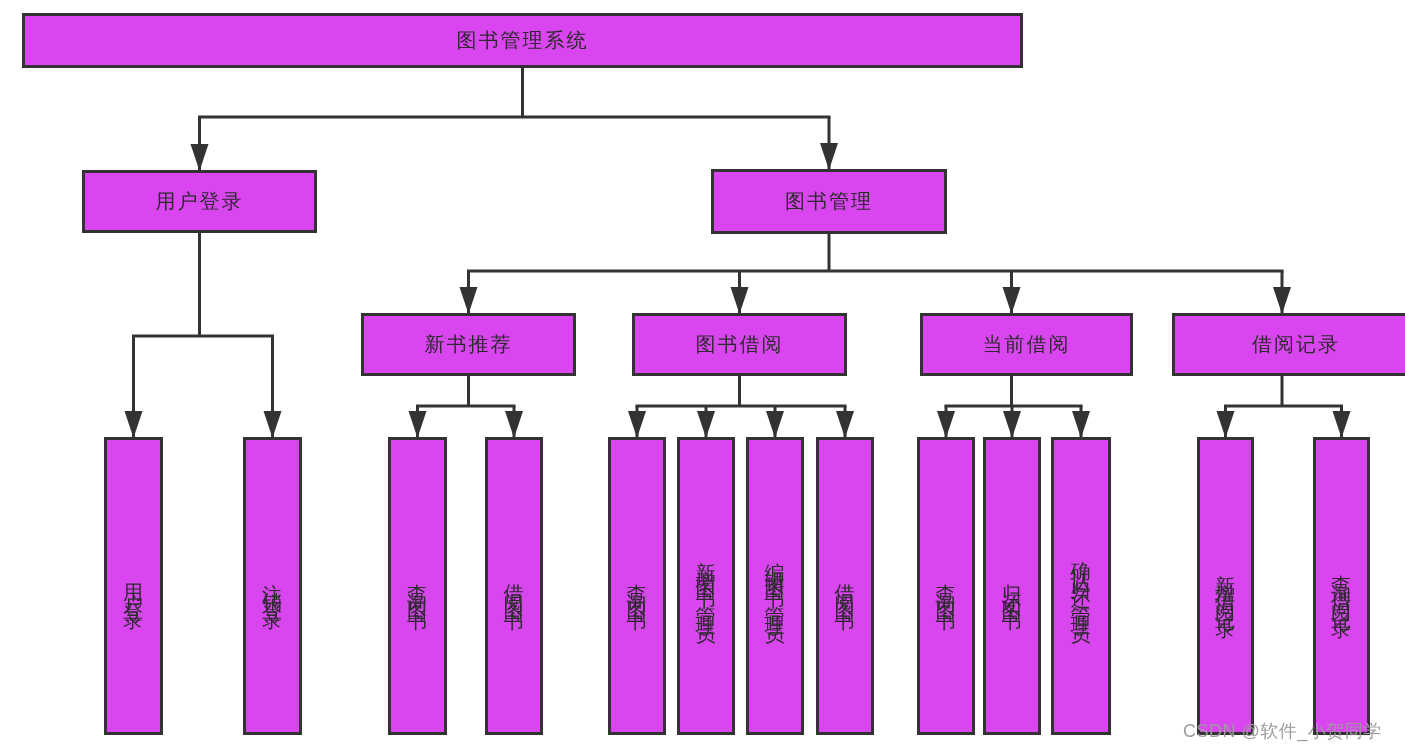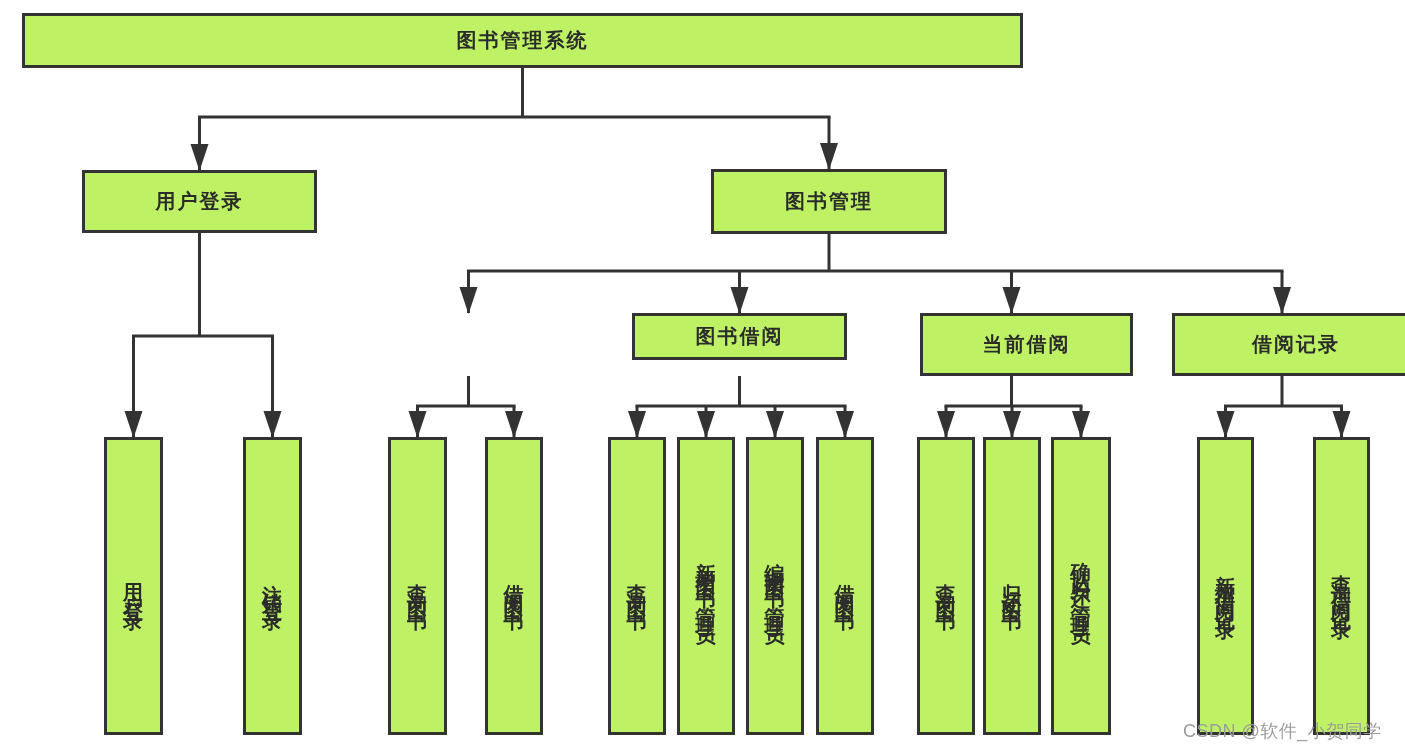--- a/index.html
+++ b/index.html
@@ -14,27 +14,26 @@
   #connectors {
     position: absolute;
     left: 0; top: 0;
     width: 1405px; height: 747px;
     z-index: 1;
   }
   .node {
     position: absolute;
     box-sizing: border-box;
     border: 3px solid var(--line, #333333);
-    background: #bef264;
+    background: #d946ef;
     color: var(--text, #2b2b2b);
     display: flex;
     align-items: center;
     justify-content: center;
     z-index: 2;
-    font-weight: bold;
   }
   .node.h {
     font-size: 20px;
     letter-spacing: 2px;
     white-space: nowrap;
   }
   .node.v {
     font-size: 20px;
     writing-mode: vertical-rl;
     text-orientation: mixed;
@@ -108,21 +107,22 @@
       <line x1="1225.5" y1="406" x2="1225.5" y2="437" stroke="#333333" stroke-width="3"></line>
       <polygon points="1216.5,411 1234.5,411 1225.5,438" fill="#333333"></polygon>
       <line x1="1341.5" y1="406" x2="1341.5" y2="437" stroke="#333333" stroke-width="3"></line>
       <polygon points="1332.5,411 1350.5,411 1341.5,438" fill="#333333"></polygon>
     </svg>
 
   <div class="node h" style="left: 22px; top: 13px; width: 1001px; height: 55px;">图书管理系统</div>
   <div class="node h" style="left: 82px; top: 170px; width: 235px; height: 63px;">用户登录</div>
   <div class="node h" style="left: 711px; top: 169px; width: 236px; height: 65px;">图书管理</div>
 
-  <div class="node h" style="left: 632px; top: 313px; width: 215px; height: 47px;">图书借阅</div>
+  <div class="node h" style="left: 361px; top: 313px; width: 215px; height: 63px;">新书推荐</div>
+  <div class="node h" style="left: 632px; top: 313px; width: 215px; height: 63px;">图书借阅</div>
   <div class="node h" style="left: 920px; top: 313px; width: 213px; height: 63px;">当前借阅</div>
   <div class="node h" style="left: 1172px; top: 313px; width: 248px; height: 63px;">借阅记录</div>
 
   <div class="node v" style="left: 104px; top: 437px; width: 59px; height: 298px;">用户登录</div>
   <div class="node v" style="left: 243px; top: 437px; width: 59px; height: 298px;">注销登录</div>
   <div class="node v" style="left: 388px; top: 437px; width: 59px; height: 298px;">查询图书</div>
   <div class="node v" style="left: 485px; top: 437px; width: 58px; height: 298px;">借阅图书</div>
   <div class="node v" style="left: 608px; top: 437px; width: 58px; height: 298px;">查询图书</div>
   <div class="node v" style="left: 677px; top: 437px; width: 58px; height: 298px;">新增图书（管理员）</div>
   <div class="node v" style="left: 746px; top: 437px; width: 58px; height: 298px;">编辑图书（管理员）</div>

